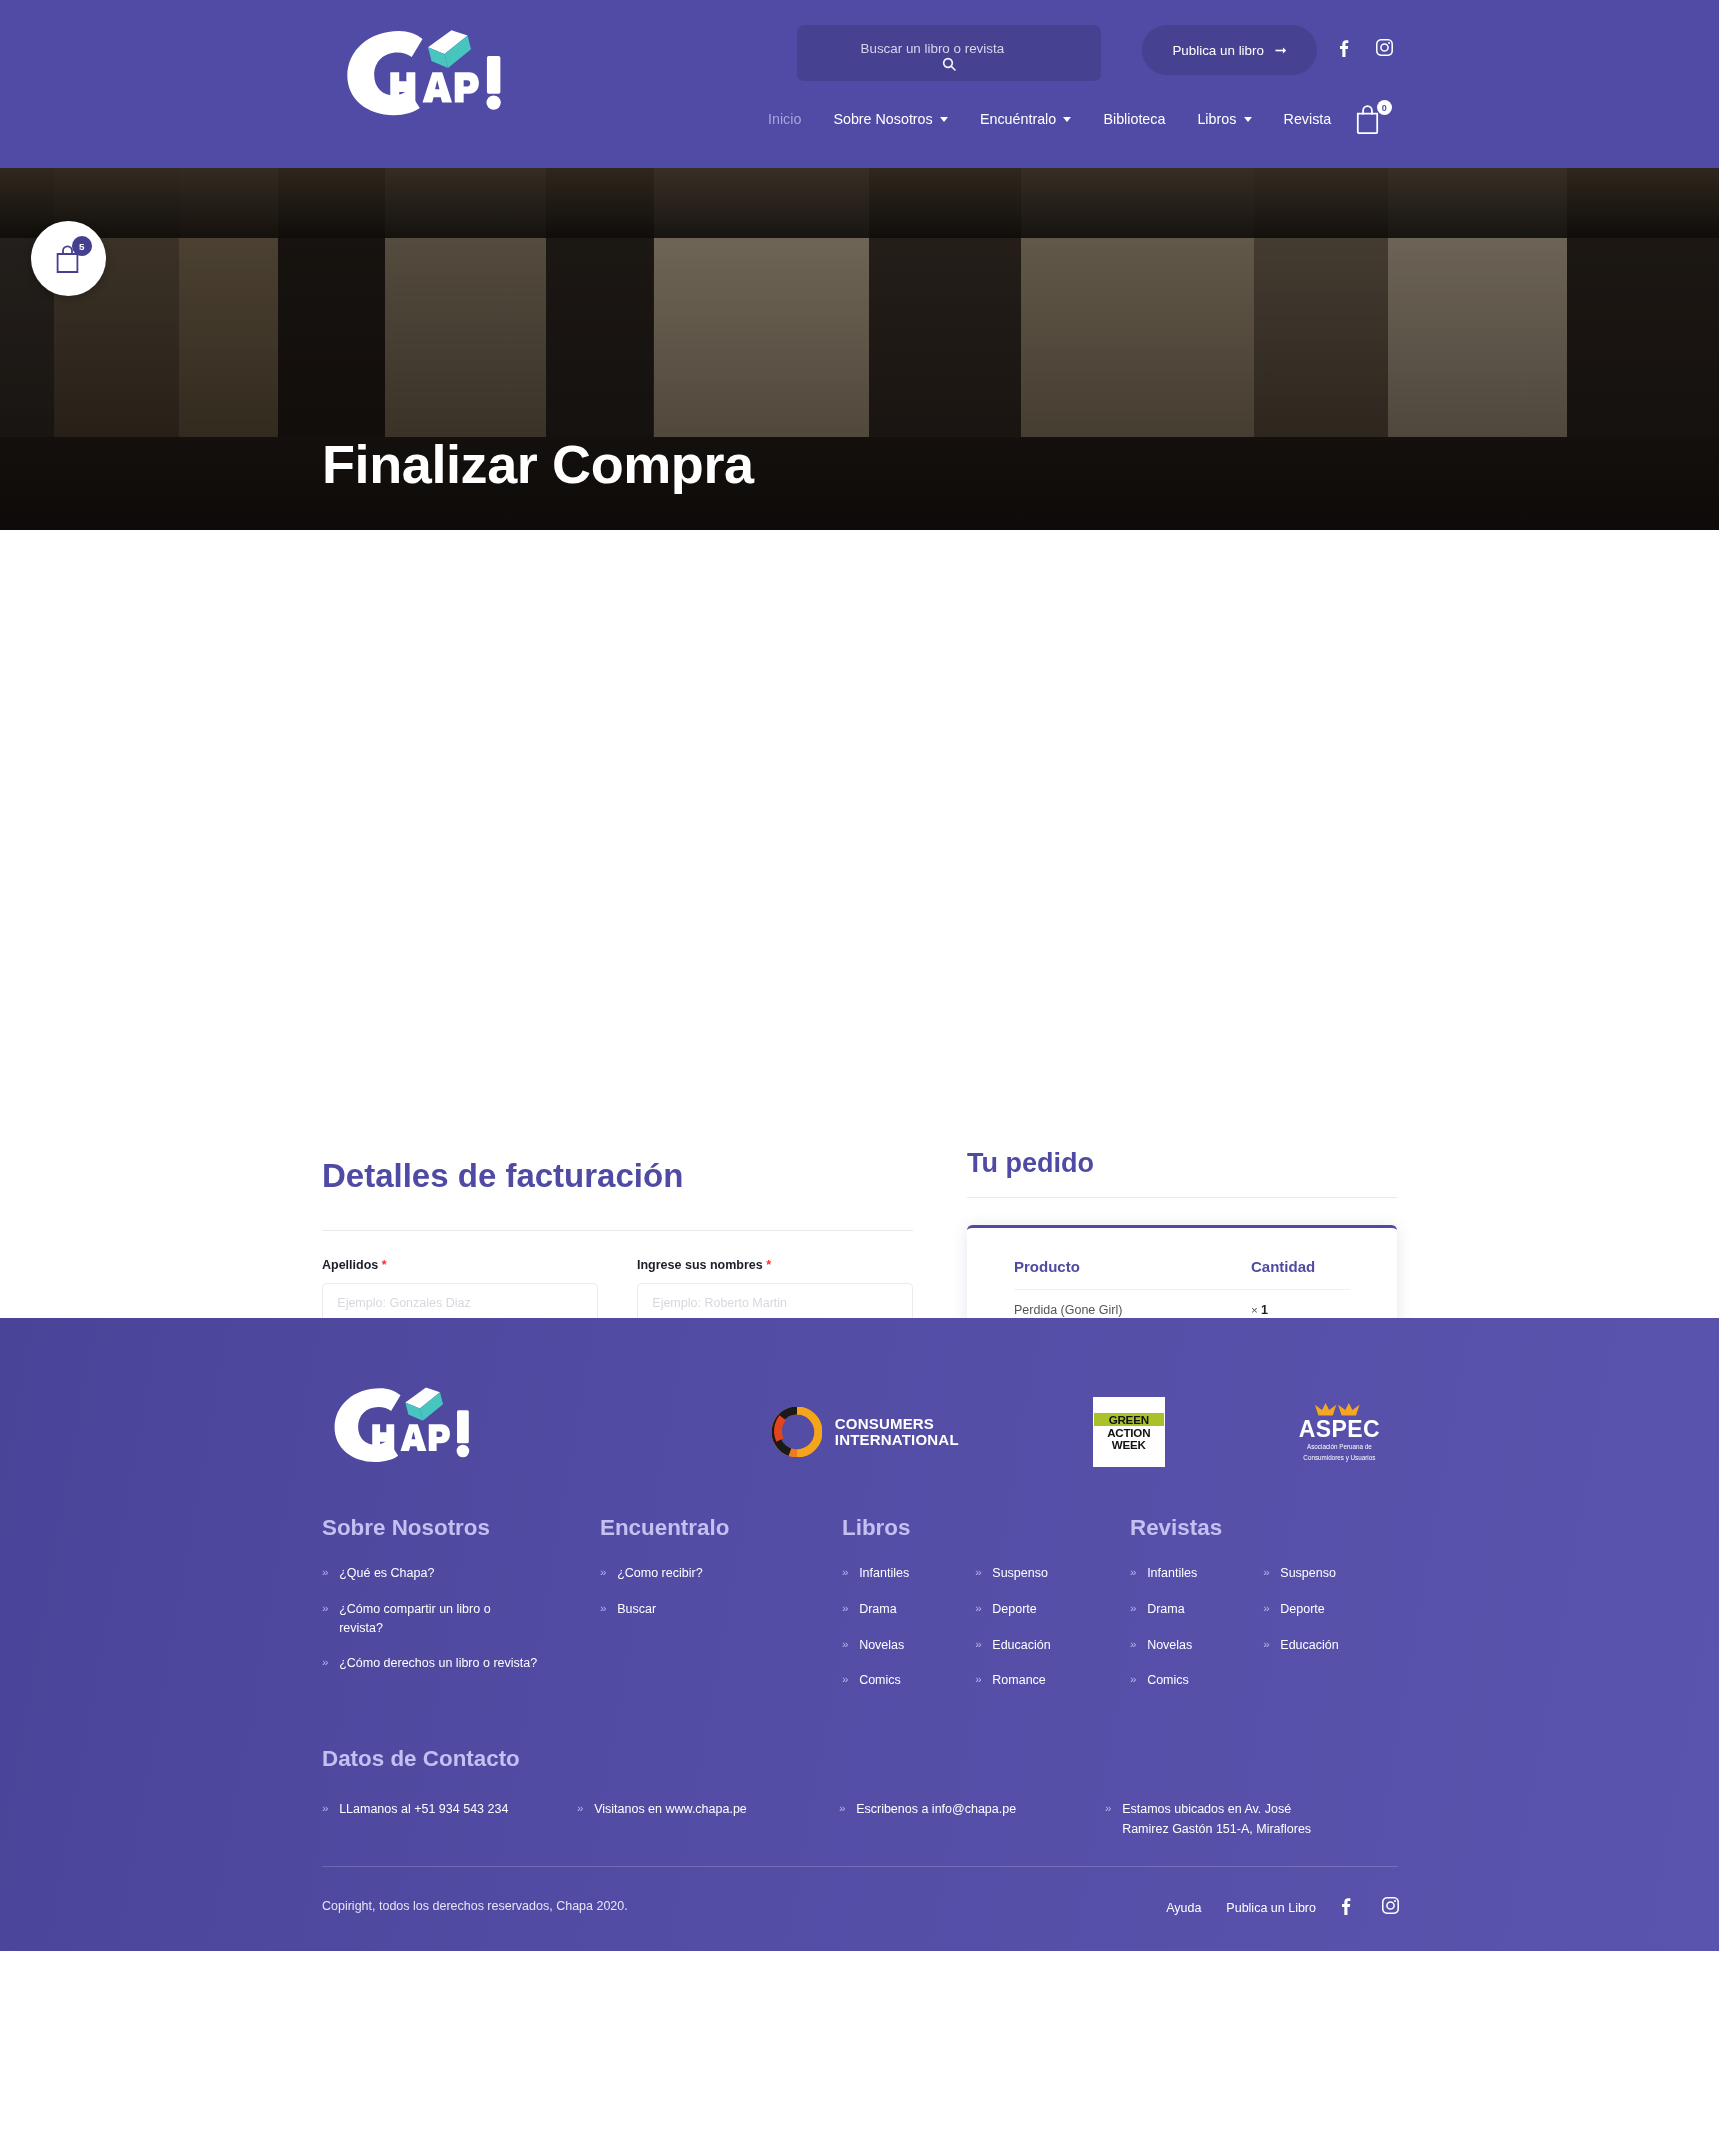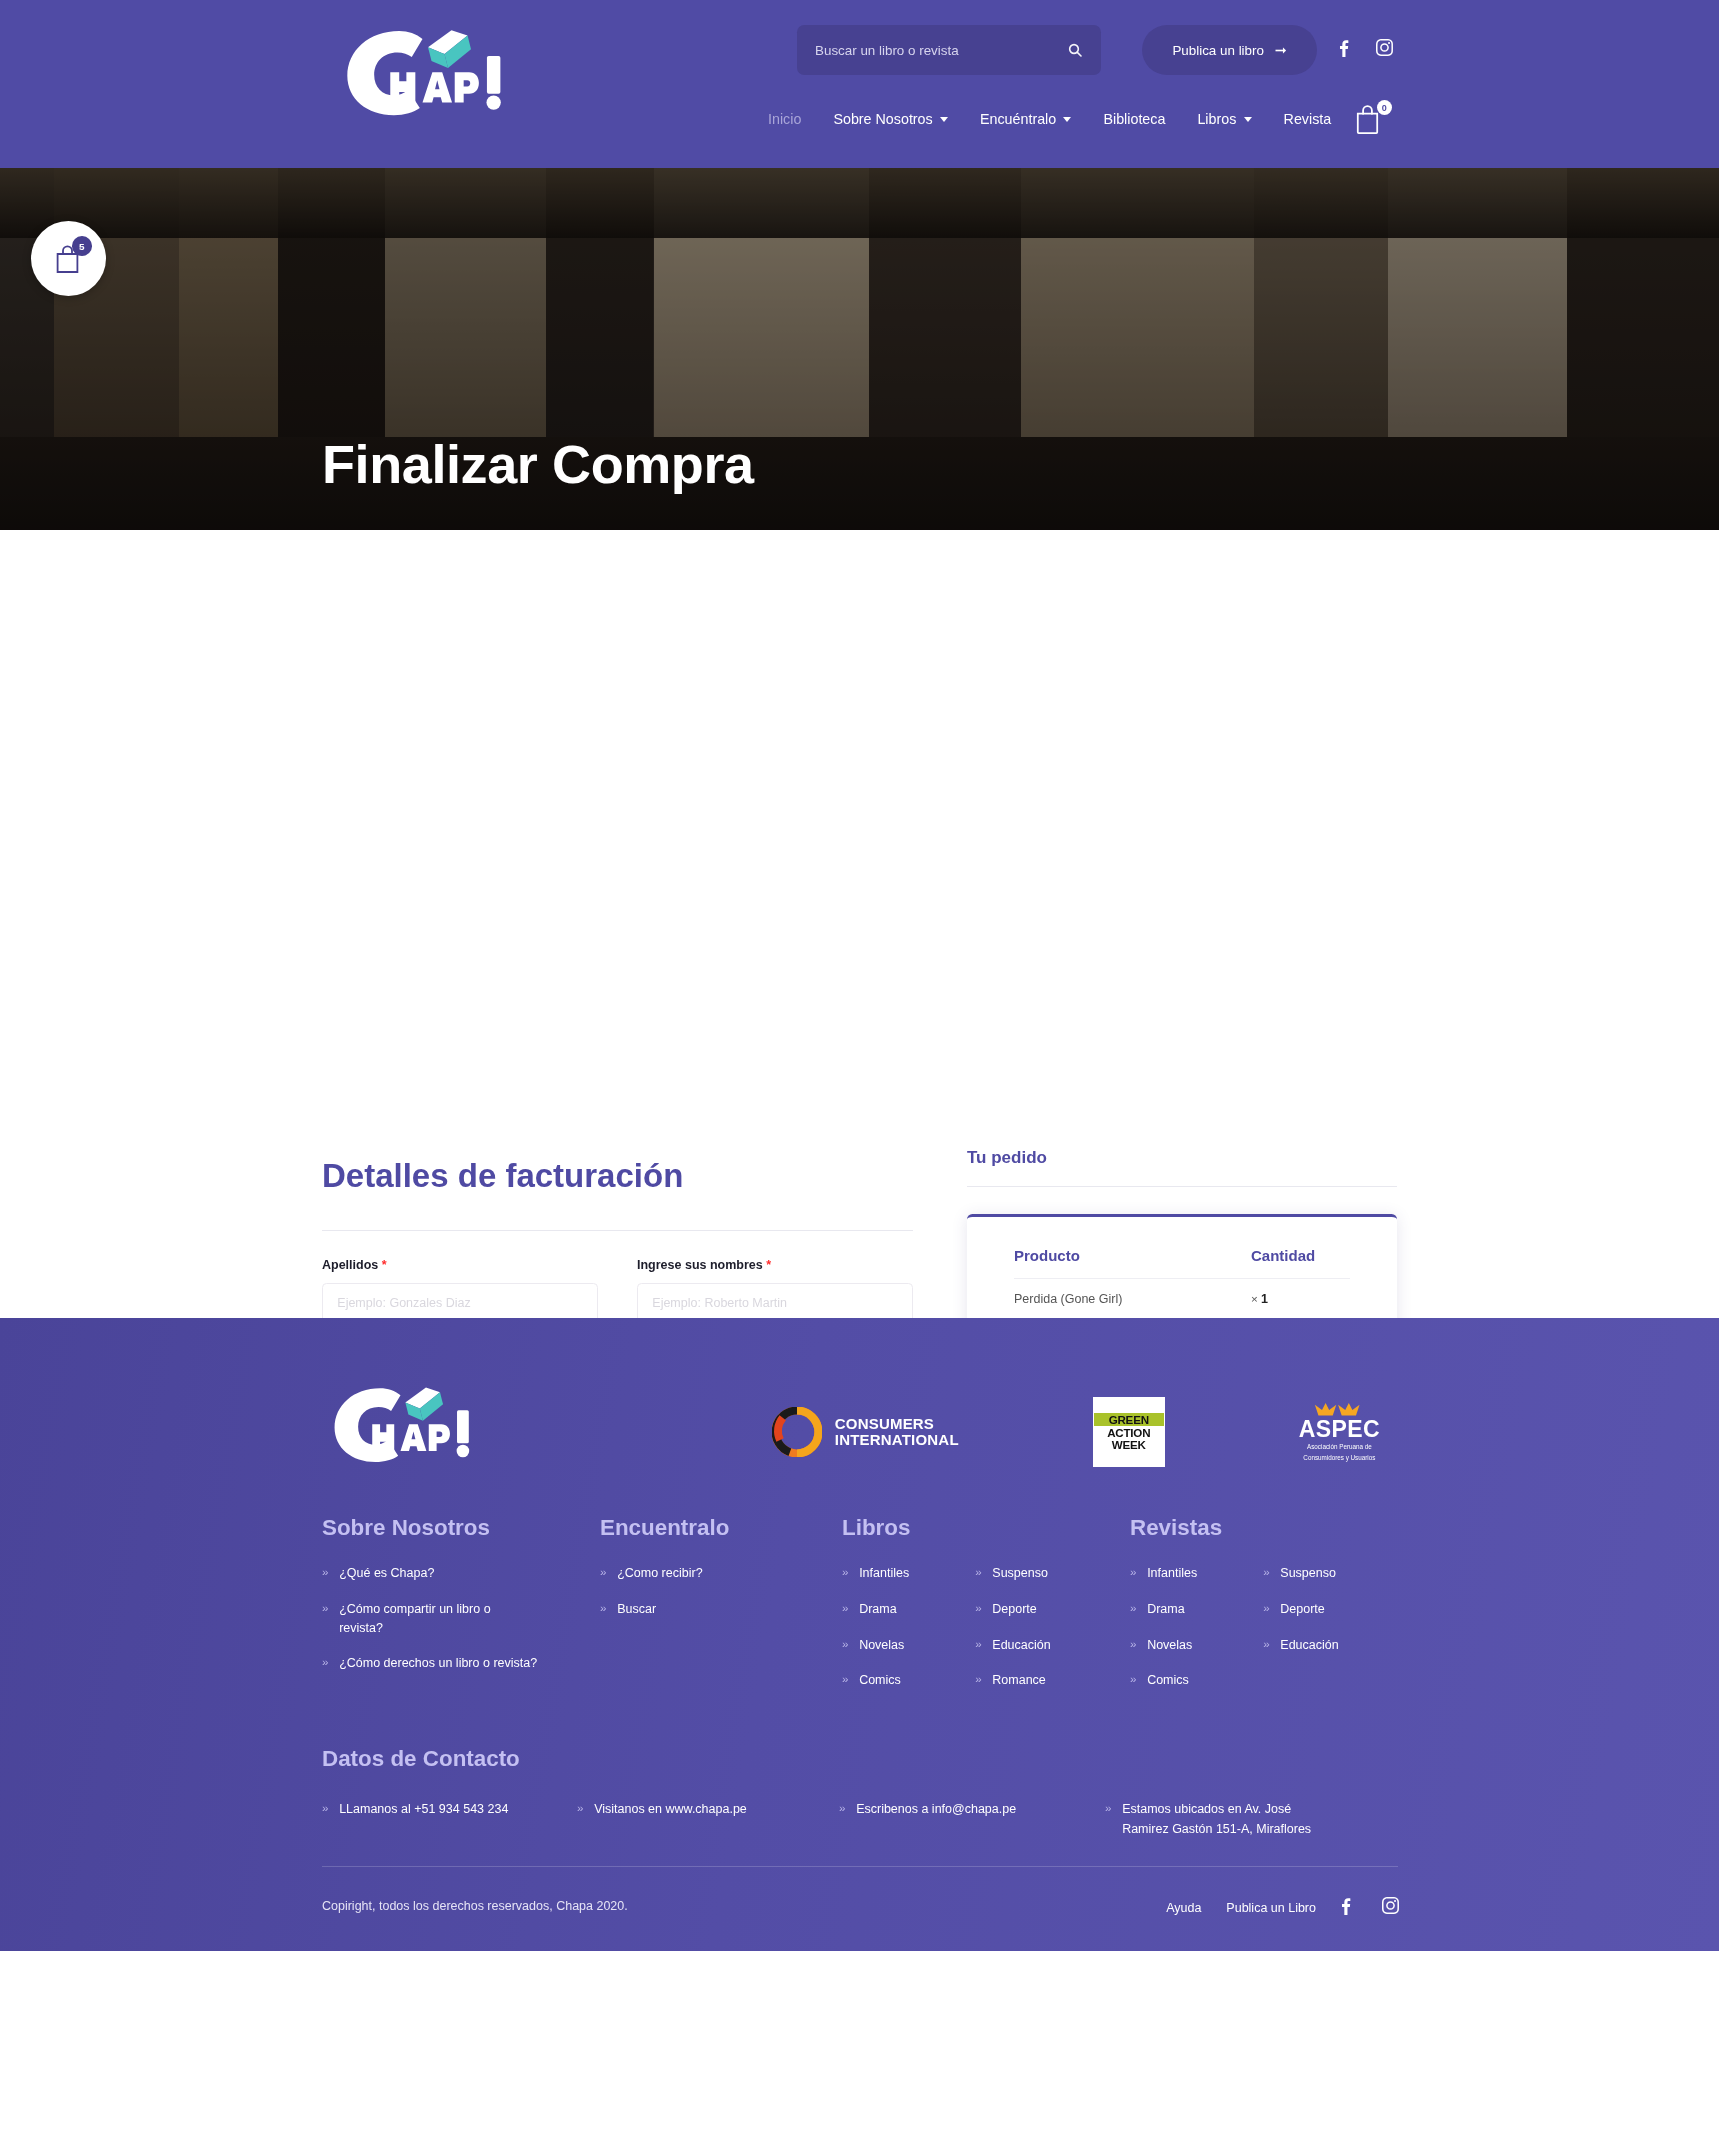--- a/index.html
+++ b/index.html
@@ -23,25 +23,26 @@
   .header-inner{
     position:relative;width:1720px;height:168px;margin:0 auto;
   }
   .logo{
     position:absolute;left:333px;top:19.7px;width:179px;height:99px;
   }
   .logo svg{width:100%;height:100%;display:block}
 
   .search-box{
     position:absolute;left:797px;top:25px;
-    width:304px;height:50px;
+    width:304px;height:56px;
     background:#474191;
     border-radius:7.2px;
     display:flex;align-items:center;
     padding:16px 18px;
+    flex-direction:column;
   }
   .search-box input{
     flex:1;background:transparent;border:none;outline:none;
     color:#ffffff;font-family:"Liberation Sans",sans-serif;font-size:13.4px;
   }
   .search-box input::placeholder{color:#d7d5ee;opacity:1}
   .search-ico{width:16px;height:16px;flex:none;opacity:.95}
   .search-ico svg{display:block}
 
   .publish-btn{
@@ -139,21 +140,21 @@
   .select-shell .clr{color:#999;font-size:11.6px;margin-right:16px;cursor:pointer}
   .select-shell .dn{width:0;height:0;border-left:4.5px solid transparent;border-right:4.5px solid transparent;border-top:5.4px solid #bbb}
   .ta{
     width:100%;height:90px;border:0.9px solid #eceaf0;border-radius:4.5px;
     padding:12.5px 14.3px;font-size:12.5px;color:#333;outline:none;resize:none;
     font-family:"Liberation Sans",sans-serif;background:#fff;
   }
   .ta::placeholder{color:#d9d7de;opacity:1}
 
   
-  .order .sect-title{font-size:17px;margin-bottom:18px}
+  .order .sect-title{font-size:27px;margin-bottom:18px}
   .order-card{
     background:#fff;border-radius:5.4px;
     box-shadow:0 2.7px 16px rgba(60,55,120,.13);
     border-top:3.6px solid #4f4aa3;
     padding:30px 47px 36px 47px;
     margin-top:7.2px;
   }
   .ord-head{display:flex;justify-content:space-between;align-items:center;padding-bottom:14.3px;}
   .ord-head span{color:#4f4aa3;font-size:15px;font-weight:bold}
   .ord-head .qty-h{width:99px;text-align:left}

